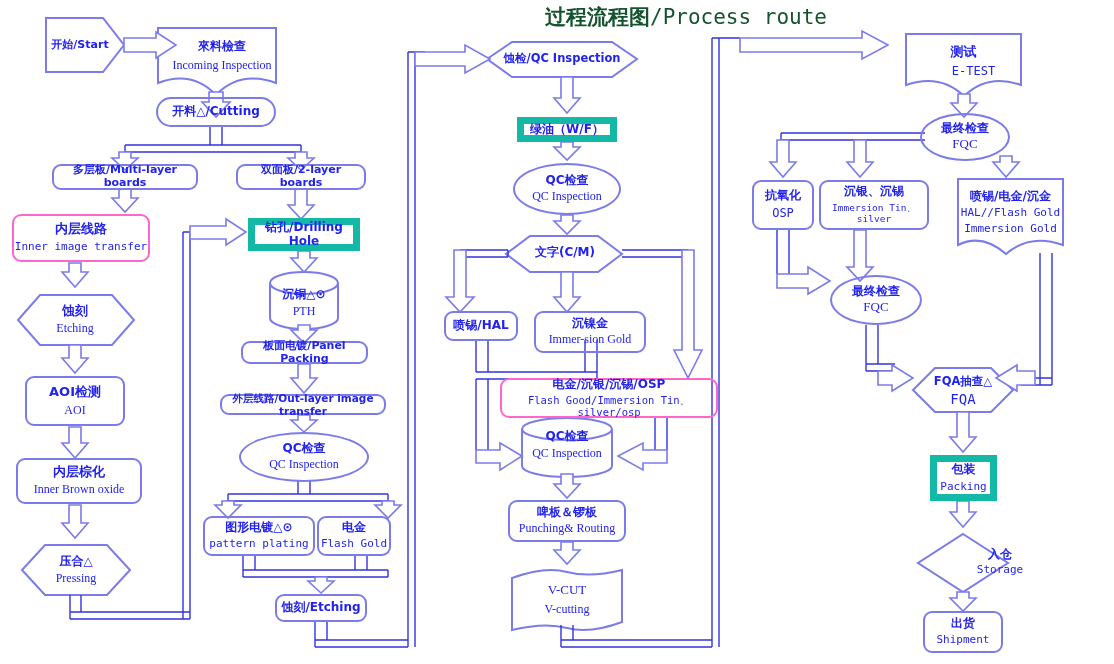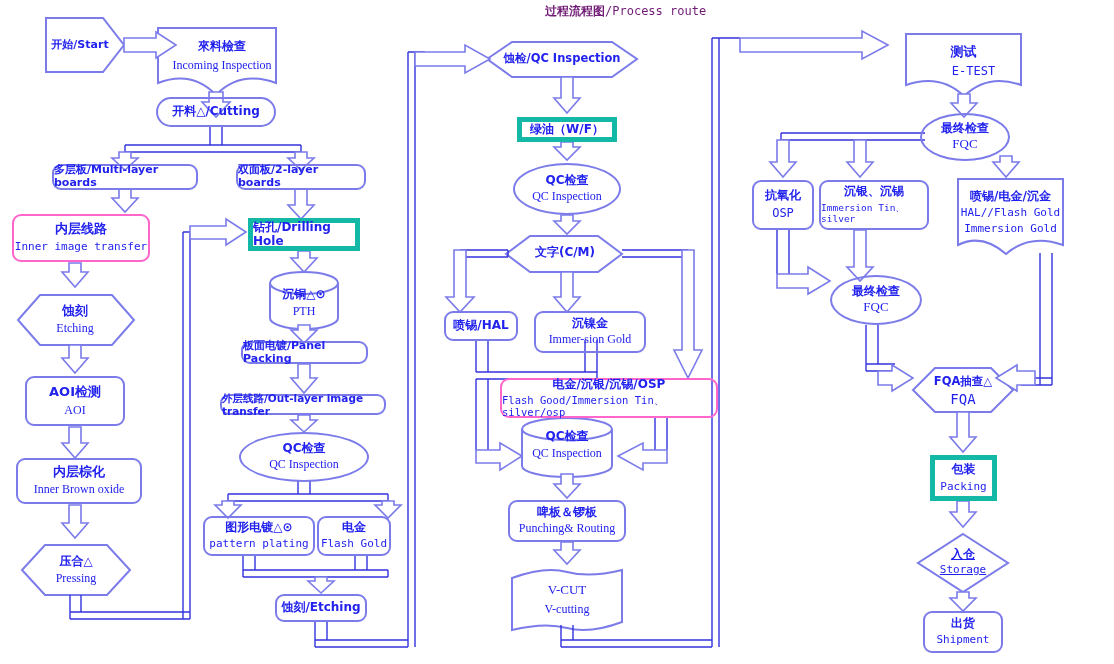--- a/index.html
+++ b/index.html
@@ -1,36 +1,36 @@
 <!DOCTYPE html>
 <html><head>
 <meta charset="utf-8">
 <style>
   html,body{margin:0;padding:0;background:#ffffff;}
   body{font-family:"Liberation Serif",serif;}
   #stage{position:relative;width:1114px;height:664px;overflow:hidden;background:#fff;}
   #svgroot{position:absolute;left:0;top:0;width:1114px;height:664px;}
 
   .node{position:absolute;box-sizing:border-box;display:flex;flex-direction:column;
-        align-items:center;justify-content:center;text-align:left;color:#2222ee;
+        align-items:center;justify-content:center;text-align:center;color:#2222ee;
         line-height:1.15;}
   .node .cn{font-family:"DejaVu Sans",sans-serif;font-weight:bold;}
   .node .en{font-family:"Liberation Serif",serif;}
   .node .enm{font-family:"DejaVu Sans Mono",monospace;}
   .node .one{font-family:"DejaVu Sans",sans-serif;font-weight:bold;}
 
   
-  .rect{border:5px solid #14b8a6;background:transparent;}
+  .rect{border:7px solid #14b8a6;background:transparent;}
   .rrect{border:2px solid #7b7bea;border-radius:9px;background:transparent;}
   .rrect-pink{border:2px solid #ff66cc;border-radius:9px;background:transparent;}
   .stadium{border:2px solid #7b7bea;border-radius:999px;background:transparent;}
   .ellipse{border:2px solid #7b7bea;border-radius:50%;background:transparent;}
 
-  .title{position:absolute;color:#701a75;font-family:"DejaVu Sans",sans-serif;
-         font-weight:bold;font-size:12px;white-space:nowrap;}
+  .title{position:absolute;color:#14532d;font-family:"DejaVu Sans",sans-serif;
+         font-weight:bold;font-size:21px;white-space:nowrap;}
   .title .lat{font-family:"DejaVu Sans Mono",monospace;font-weight:normal;}
 </style>
 </head>
 <body>
 
 <div id="stage">
 
   <div class="title" style="left:545px;top:3px;">
     <span>过程流程图</span><span class="lat">/</span><span class="lat">Process route</span>
   </div>
@@ -358,21 +358,21 @@
   <div class="node" style="left:917px;top:371px;width:92px;height:40px;">
     <span class="cn" style="font-size:11.5px;">FQA抽查△</span>
     <span class="enm" style="font-size:14px;margin-top:3px;">FQA</span>
   </div>
 
   <div class="node rect" style="left:930px;top:455px;width:67px;height:46px;">
     <span class="cn" style="font-size:12px;">包装</span>
     <span class="enm" style="font-size:11px;margin-top:4px;">Packing</span>
   </div>
 
-  <div class="node" style="left:923px;top:541px;width:80px;height:42px;text-decoration:underline;">
+  <div class="node" style="left:960px;top:541px;width:80px;height:42px;">
     <span class="cn" style="font-size:12px;">入仓</span>
     <span class="enm" style="font-size:11px;margin-top:2px;">Storage</span>
   </div>
 
   <div class="node rrect" style="left:923px;top:611px;width:80px;height:42px;">
     <span class="cn" style="font-size:12px;">出货</span>
     <span class="enm" style="font-size:11px;margin-top:3px;">Shipment</span>
   </div>
 
 </div>

